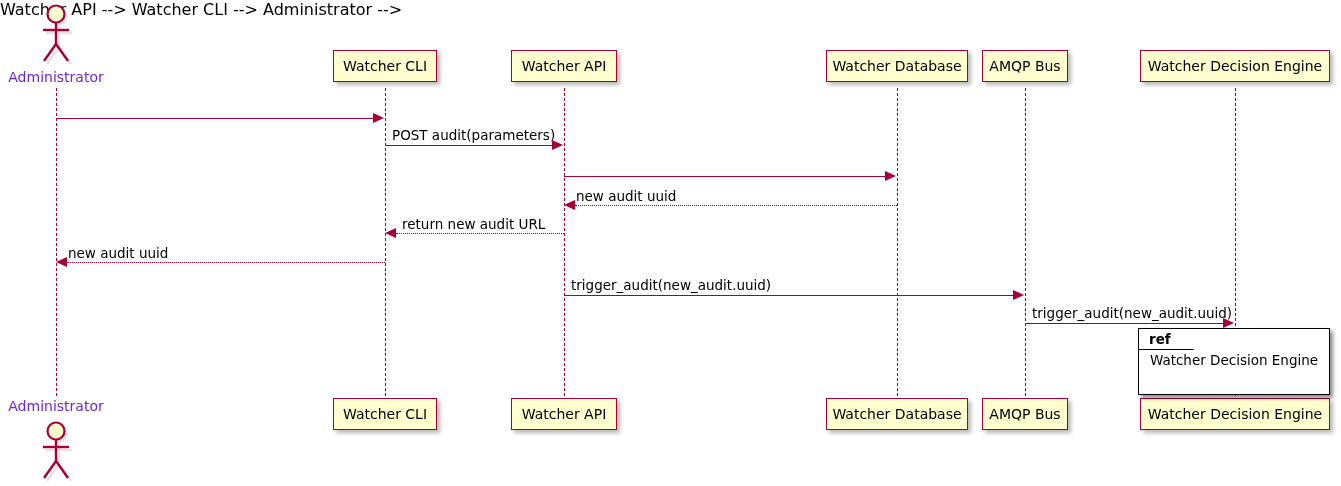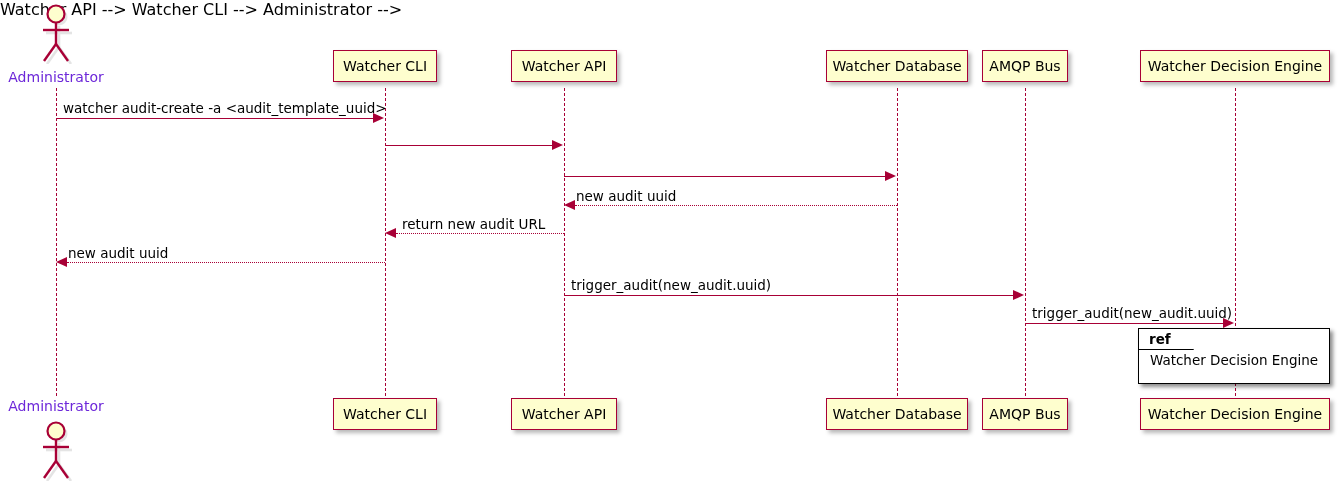--- a/index.html
+++ b/index.html
@@ -185,25 +185,25 @@
   
   <div class="participant" style="left:385px;top:398px;width:104px;">Watcher CLI</div>
   <div class="participant" style="left:564px;top:398px;width:106px;">Watcher API</div>
   <div class="participant" style="left:897px;top:398px;width:142px;">Watcher Database</div>
   <div class="participant" style="left:1025px;top:398px;width:86px;">AMQP Bus</div>
   <div class="participant" style="left:1235px;top:398px;width:190px;">Watcher Decision Engine</div>
 
   
 
   
-  <div class="msg-label" style="left:63px;top:100px;">watcher audit-create -a &lt;audit_template_uuid&gt;</div>
   <div class="msg-line" style="left:56px;top:118px;width:318px;"></div>
   <div class="arrow-head right" style="left:373px;top:113px;"></div>
 
   
+  <div class="msg-label" style="left:392px;top:127px;">POST audit(parameters)</div>
   <div class="msg-line" style="left:385px;top:145px;width:168px;"></div>
   <div class="arrow-head right" style="left:552px;top:140px;"></div>
 
   
   <div class="msg-line" style="left:564px;top:176px;width:322px;"></div>
   <div class="arrow-head right" style="left:885px;top:171px;"></div>
 
    Watcher API --&gt;
   <div class="msg-label" style="left:576px;top:188px;">new audit uuid</div>
   <div class="msg-line dotted" style="left:575px;top:205px;width:322px;"></div>
@@ -223,20 +223,20 @@
   <div class="msg-label" style="left:571px;top:277px;">trigger_audit(new_audit.uuid)</div>
   <div class="msg-line" style="left:564px;top:295px;width:450px;"></div>
   <div class="arrow-head right" style="left:1013px;top:290px;"></div>
 
   
   <div class="msg-label" style="left:1032px;top:305px;">trigger_audit(new_audit.uuid)</div>
   <div class="msg-line" style="left:1025px;top:323px;width:199px;"></div>
   <div class="arrow-head right" style="left:1223px;top:318px;"></div>
 
   
-  <div class="ref-box" style="left:1138px;top:328px;width:192px;height:56px;">
+  <div class="ref-box" style="left:1138px;top:328px;width:192px;height:67px;">
     <div class="ref-tab">ref</div>
     <div class="ref-body">
       <div>Watcher Decision Engine</div>
     </div>
   </div>
 
 </div>
 
 </body></html>

